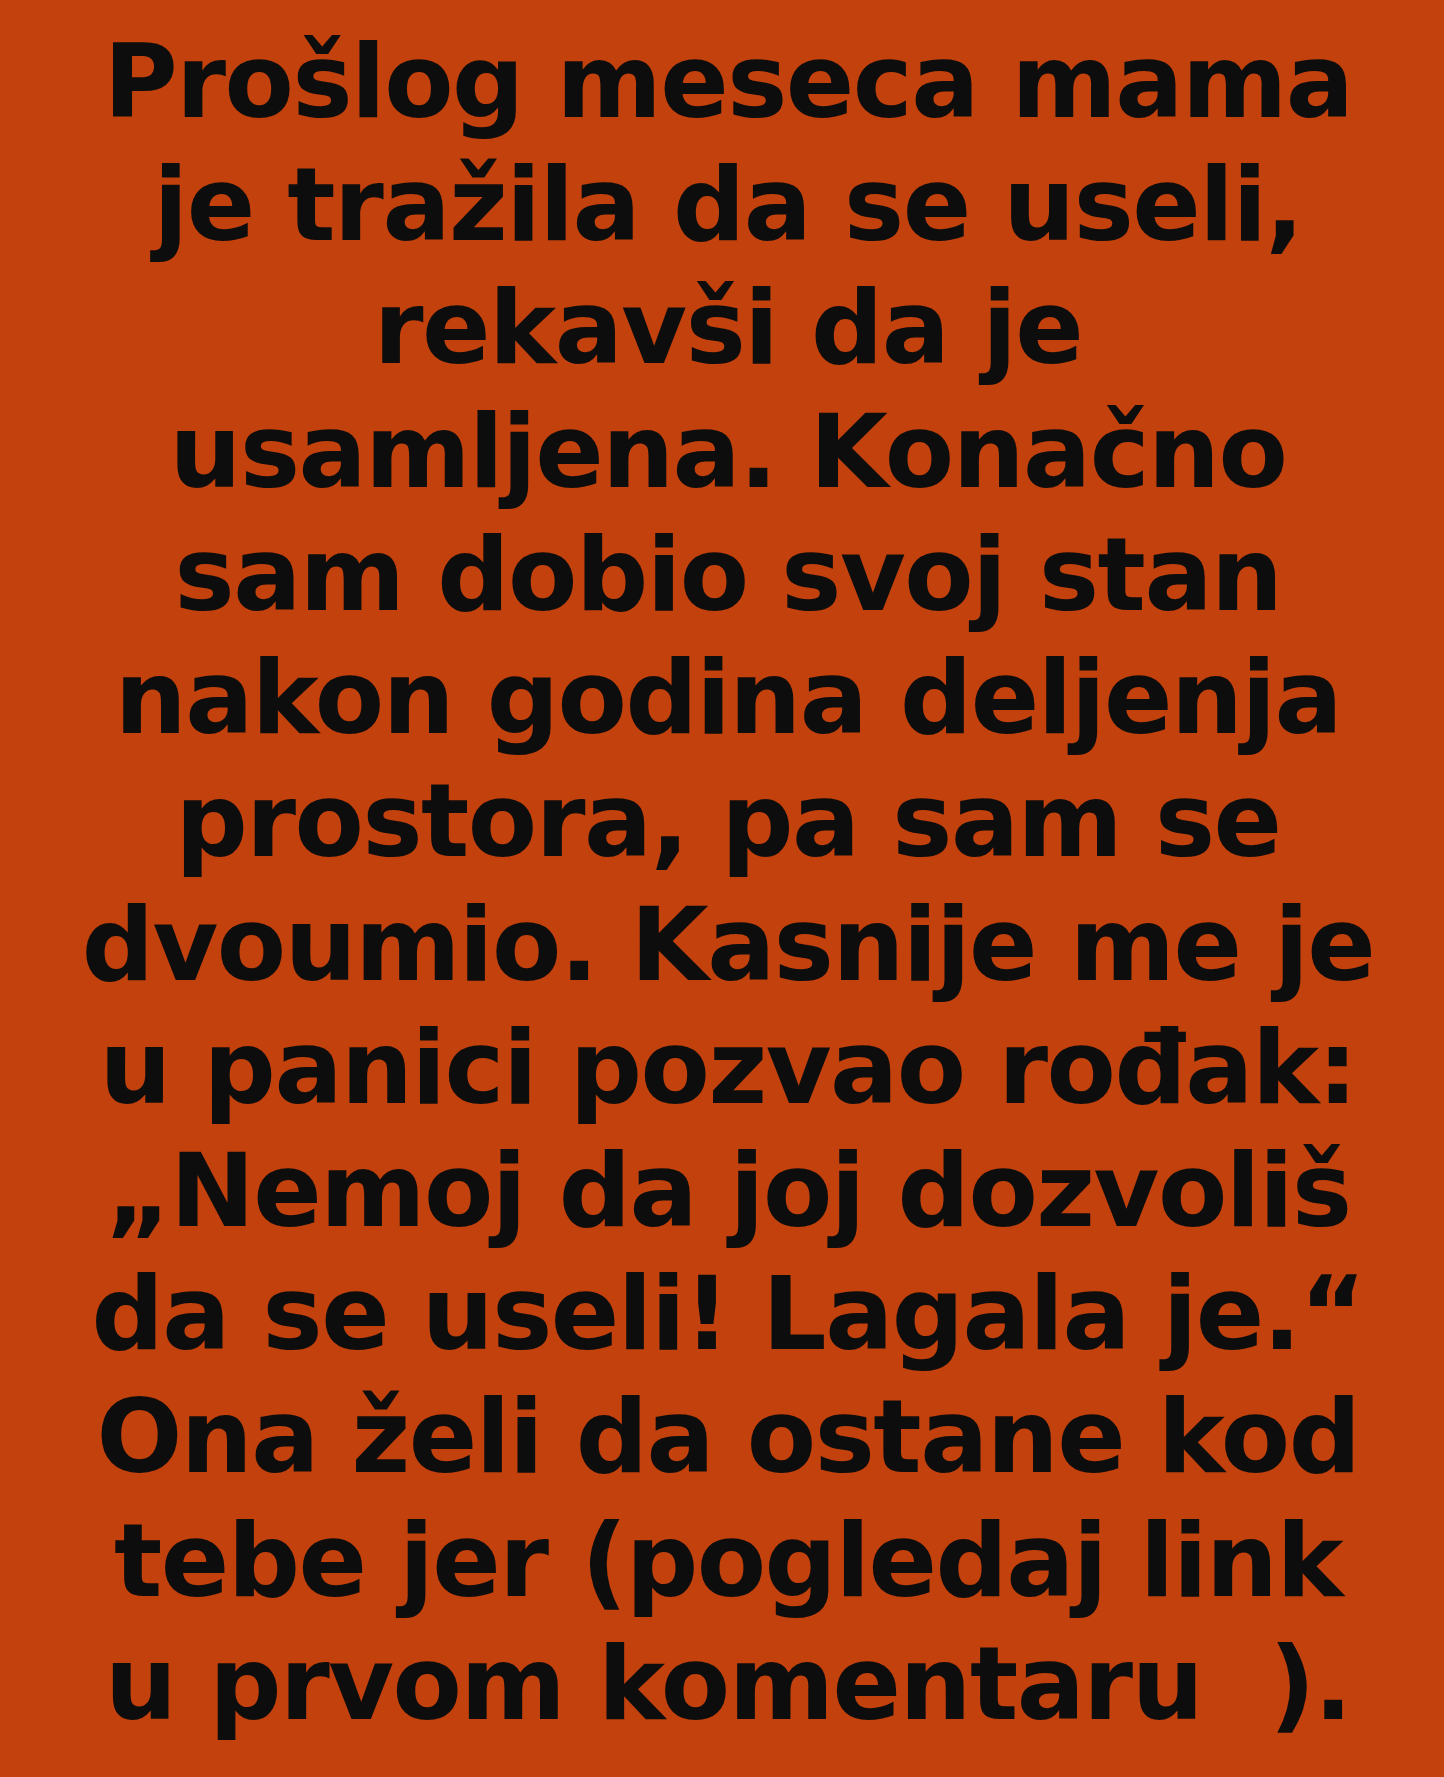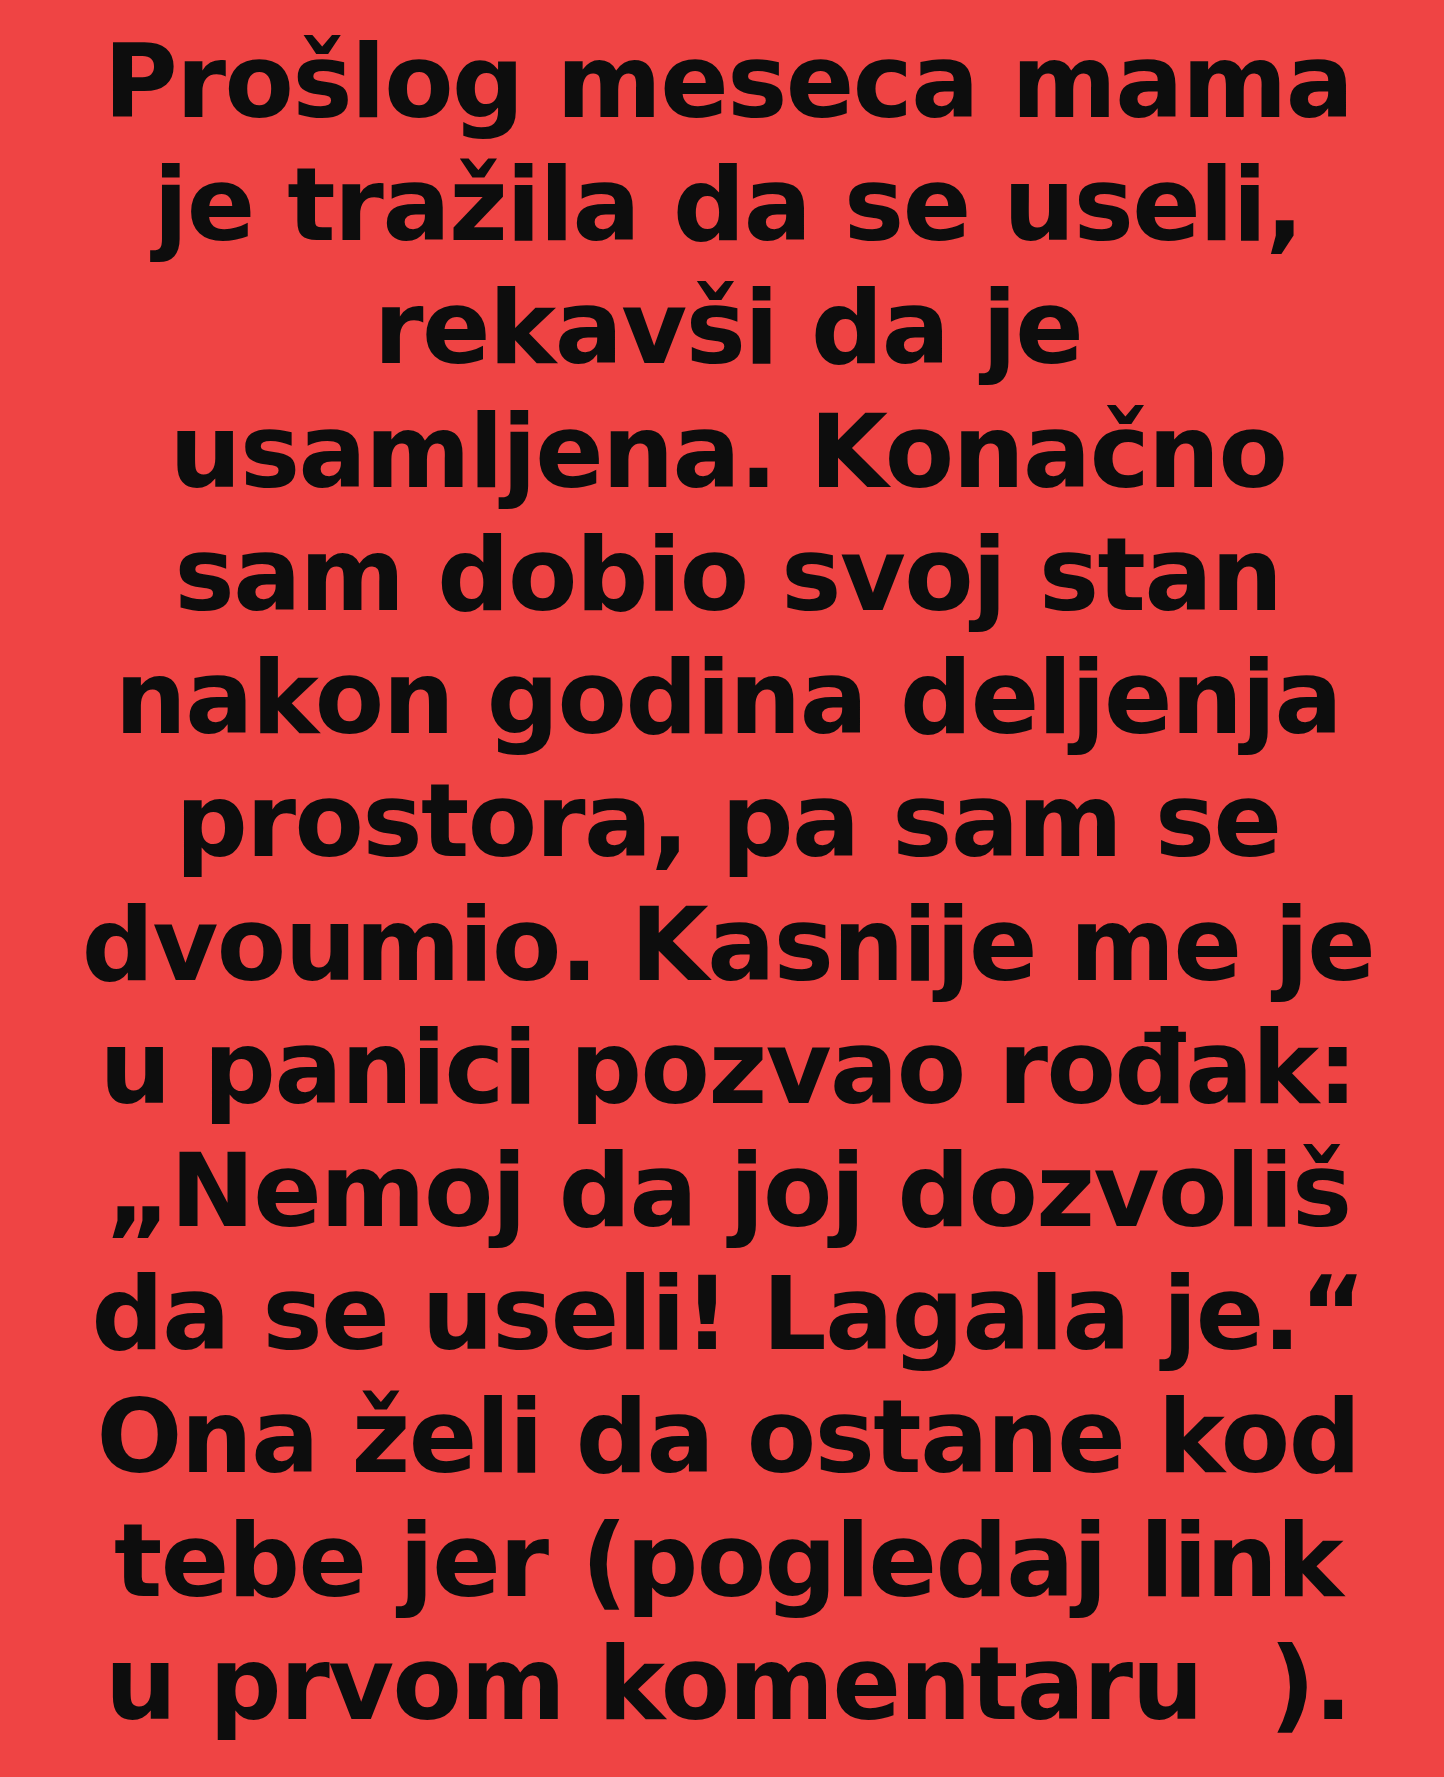--- a/index.html
+++ b/index.html
@@ -10,21 +10,21 @@
     width: 1444px;
     height: 1777px;
     background: #fae073;
     font-family: "DejaVu Sans", sans-serif;
     overflow: hidden;
   }
   .card {
     box-sizing: border-box;
     width: 1444px;
     height: 1777px;
-    background: #ef4444;
+    background: #c2410c;
     display: flex;
     align-items: center;
     justify-content: center;
     padding: 110px 48px 120px 60px;
   }
   .post-text {
     color: #0d0d0d;
     font-family: "DejaVu Sans", sans-serif;
     font-weight: bold;
     font-size: 101px;

